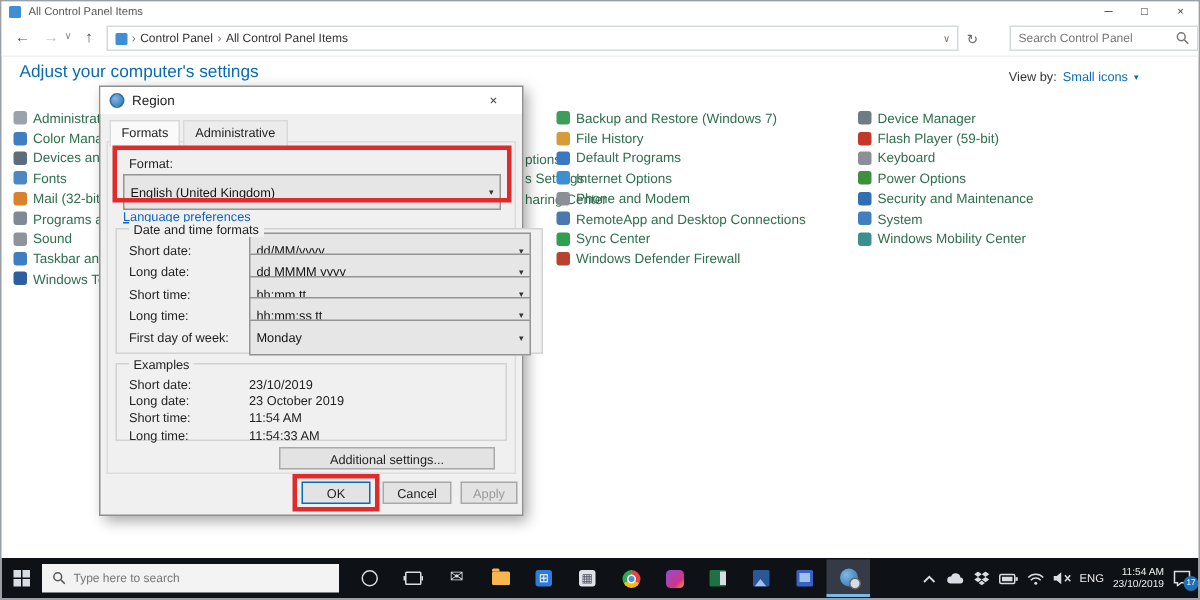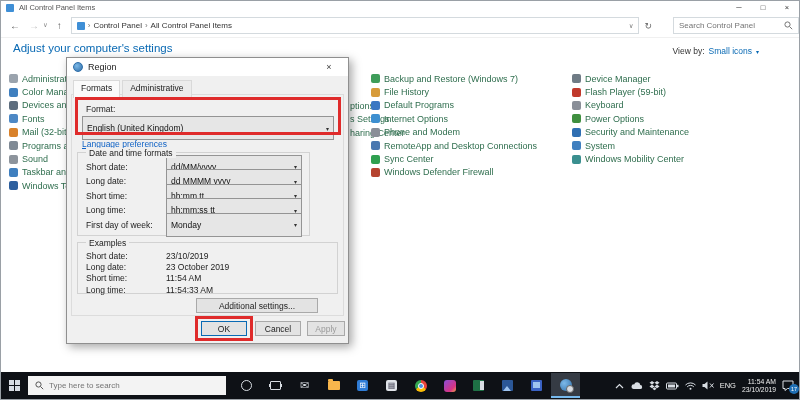--- a/index.html
+++ b/index.html
@@ -56,32 +56,32 @@
   .annot { position:absolute; border:3px solid #df2b2b; z-index:30; pointer-events:none; }
   .annot.fmt { left:3px; top:2px; width:266px; height:38px; }
   .annot.okbox { left:128px; top:258px; width:58px; height:25px; }
   .fmt-label { position:absolute; left:14px; top:9px; font-size:8.5px; color:#222; }
   .combo { background:#e6e6e6; border:1px solid #949494; display:flex; align-items:center; padding:11px 4px; font-size:8.5px; color:#111; cursor:pointer; }
   .combo .ch { margin-left:auto; font-size:6px; color:#333; }
   .fmt-combo { position:absolute; left:10px; top:21px; width:252px; height:16px; }
   .lang-link { position:absolute; left:10px; top:44px; font-size:8.5px; color:#0f62c5; text-decoration:underline; cursor:pointer; }
   .grp { position:absolute; border:1px solid #d2d2d2; background:#f0f0f0; }
   .grp-title { position:absolute; top:-5px; left:8px; background:#f0f0f0; padding:0 3px; font-size:8.5px; color:#222; }
-  .grp.dt { left:5px; top:57px; width:233px; height:84px; }
+  .grp.dt { left:5px; top:57px; width:285px; height:84px; }
   .grp.ex { left:5px; top:147px; width:261px; height:52px; }
   .dt-rows { padding:7px 7px 0 8px; display:flex; flex-direction:column; gap:1.6px; }
   .dt-row { display:flex; align-items:center; height:13px; }
   .dt-label { width:80px; font-size:8.5px; color:#222; flex:0 0 auto; }
   .dt-row .combo { flex:1; height:13px; }
   .ex-rows { padding:8px 7px 0 8px; display:flex; flex-direction:column; gap:1px; }
   .ex-row { display:flex; align-items:center; height:10.2px; }
   .ex-label { width:80px; font-size:8.5px; color:#222; flex:0 0 auto; }
   .ex-val { font-size:8.5px; color:#222; }
   .btn { background:#e3e3e3; border:1px solid #a9a9a9; font-size:8.5px; color:#222; display:flex; align-items:center; justify-content:center; cursor:pointer; }
-  .btn.addl { position:absolute; right:25px; top:203px; width:122px; height:15px; }
+  .btn.addl { position:absolute; right:13px; top:203px; width:144px; height:15px; }
   .btn.ok { position:absolute; left:134px; top:263px; width:46px; height:15px; border:1.5px solid #0a6ab4; }
   .btn.cancel { position:absolute; left:188px; top:263px; width:46px; height:15px; }
   .btn.apply { position:absolute; left:240px; top:263px; width:38px; height:15px; color:#9b9b9b; cursor:default; }
 
   
   .taskbar { position:absolute; left:0; right:0; bottom:0; height:27px; background:#0e1116; display:flex; align-items:center; z-index:40; }
   .start { width:27px; height:25px; display:grid; place-items:center; cursor:pointer; }
   .winlogo { width:11px; height:11px; display:grid; grid-template-columns:1fr 1fr; grid-template-rows:1fr 1fr; gap:1px; }
   .winlogo span { background:#d8dde3; }
   .tb-search { width:198px; height:19px; background:#f3f3f3; display:flex; align-items:center; gap:5px; padding:0 7px; }

